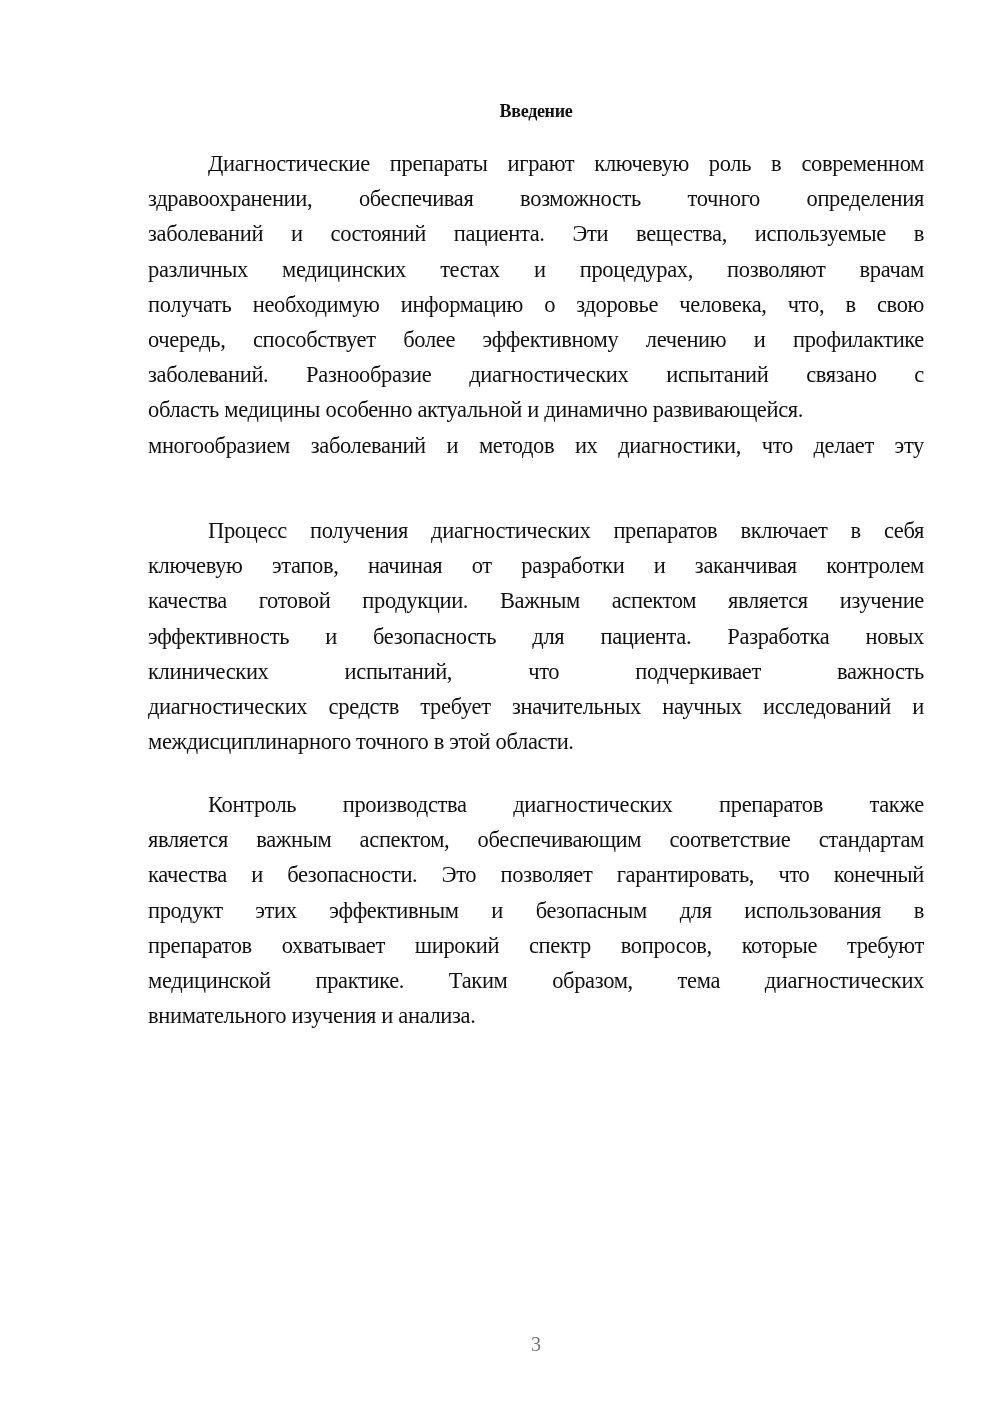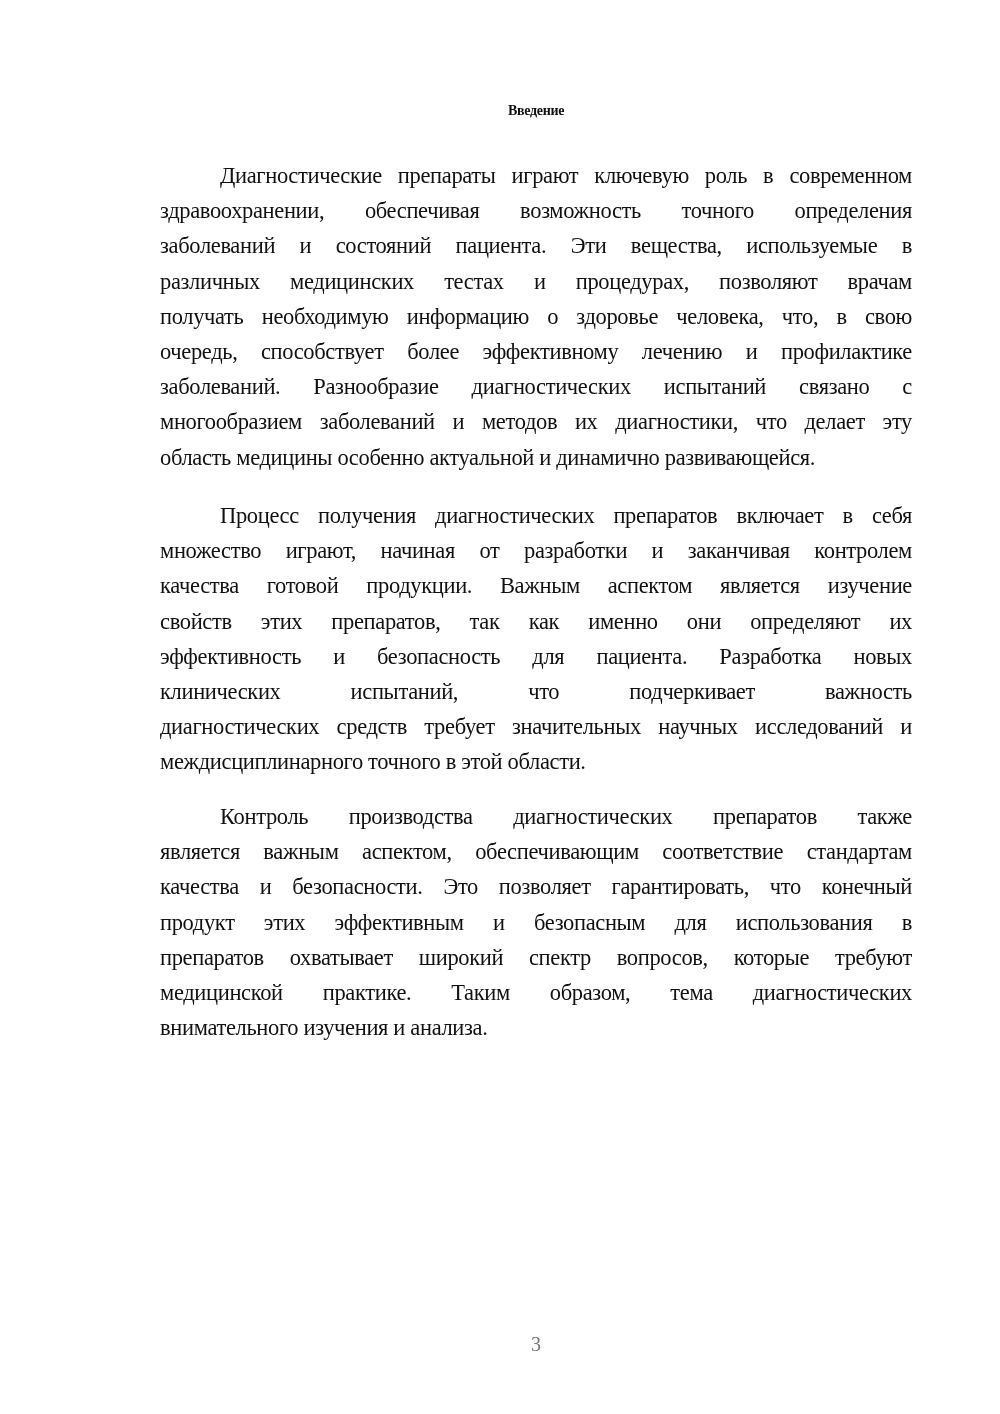--- a/index.html
+++ b/index.html
@@ -24,52 +24,52 @@
   }
   .heading {
     position: absolute;
     top: 96px;
     left: 0;
     width: 1000px;
     padding-left: 72px;
     box-sizing: border-box;
     text-align: center;
     font-weight: bold;
-    font-size: 14px;
+    font-size: 18px;
     line-height: 30px;
     letter-spacing: -0.3px;
   }
   .body-text {
     position: absolute;
     left: 144px;
     width: 784px;
   }
   .para {
-    margin: 16px;
+    margin: 4px;
     font-size: 22.5px;
     line-height: 35.2px;
     font-family: Liberation Serif, serif;
   }
   .line {
     display: block;
     text-align: justify;
     text-align-last: justify;
     white-space: nowrap;
     height: 35.2px;
     letter-spacing: -0.35px;
   }
   .line.first {
     padding-left: 60px;
   }
   .line.last {
     text-align-last: left;
     text-align: left;
   }
   #p1 { top: 142px; }
-  #p2 { top: 482px; }
+  #p2 { top: 509px; }
   #p3 { top: 783px; }
   .page-number {
     position: absolute;
     top: 1333px;
     left: 0;
     width: 1000px;
     padding-left: 72px;
     box-sizing: border-box;
     text-align: center;
     font-size: 20px;
@@ -85,31 +85,30 @@
 
   <div class="body-text" id="p1">
     <p class="para">
       <span class="line first">Диагностические препараты играют ключевую роль в современном</span>
       <span class="line">здравоохранении, обеспечивая возможность точного определения</span>
       <span class="line">заболеваний и состояний пациента. Эти вещества, используемые в</span>
       <span class="line">различных медицинских тестах и процедурах, позволяют врачам</span>
       <span class="line">получать необходимую информацию о здоровье человека, что, в свою</span>
       <span class="line">очередь, способствует более эффективному лечению и профилактике</span>
       <span class="line">заболеваний. Разнообразие диагностических испытаний связано с</span>
+      <span class="line last">область медицины особенно актуальной и динамично развивающейся.</span>
       <span class="line">многообразием заболеваний и методов их диагностики, что делает эту</span>
-      <span class="line last">область медицины особенно актуальной и динамично развивающейся.</span>
     </p>
   </div>
 
   <div class="body-text" id="p2">
     <p class="para">
       <span class="line first">Процесс получения диагностических препаратов включает в себя</span>
-      <span class="line">множество играют, начиная от разработки и заканчивая контролем</span>
+      <span class="line">ключевую этапов, начиная от разработки и заканчивая контролем</span>
       <span class="line">качества готовой продукции. Важным аспектом является изучение</span>
-      <span class="line">свойств этих препаратов, так как именно они определяют их</span>
       <span class="line">эффективность и безопасность для пациента. Разработка новых</span>
       <span class="line">клинических испытаний, что подчеркивает важность</span>
       <span class="line">диагностических средств требует значительных научных исследований и</span>
       <span class="line last">междисциплинарного точного в этой области.</span>
     </p>
   </div>
 
   <div class="body-text" id="p3">
     <p class="para">
       <span class="line first">Контроль производства диагностических препаратов также</span>

